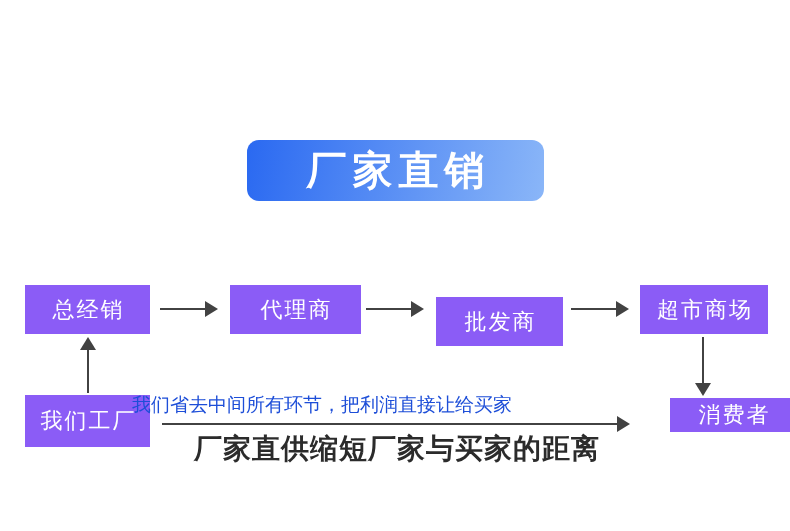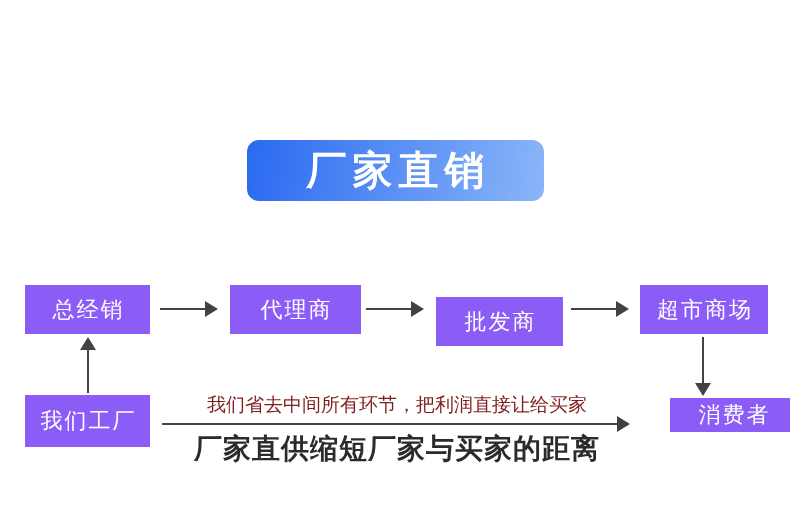--- a/index.html
+++ b/index.html
@@ -61,21 +61,21 @@
   .a-long{left:162px;top:416px;width:468px;}
   .v-arrow{position:absolute;display:flex;flex-direction:column;align-items:center;width:16px;}
   .v-arrow .shaft{width:2px;flex:1;background:#424242;}
   .v-arrow .head-up{width:0;height:0;border-left:8px solid transparent;border-right:8px solid transparent;border-bottom:13px solid #424242;}
   .v-arrow .head-down{width:0;height:0;border-left:8px solid transparent;border-right:8px solid transparent;border-top:13px solid #424242;}
   .a-up{left:80px;top:337px;height:56px;}
   .a-down{left:695px;top:337px;height:59px;}
   
   .note{
     position:absolute;left:132px;top:392px;width:530px;
-    text-align:center;font-size:19px;color:#7f1d1d;white-space:nowrap;
+    text-align:left;font-size:19px;color:#1d4ed8;white-space:nowrap;
   }
   .slogan{
     position:absolute;left:112px;top:430px;width:570px;
     text-align:center;font-size:28px;font-weight:bold;color:#2b2b2b;
     letter-spacing:1px;white-space:nowrap;
   }
 </style>
 </head>
 <body>
 

